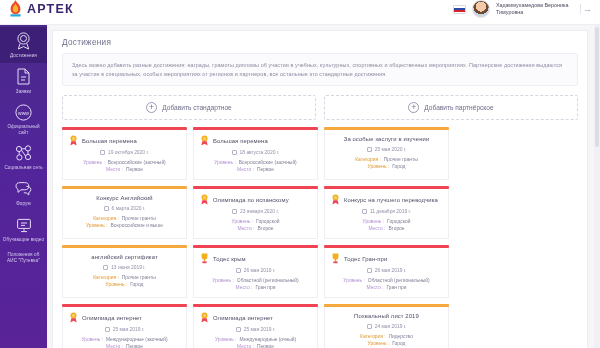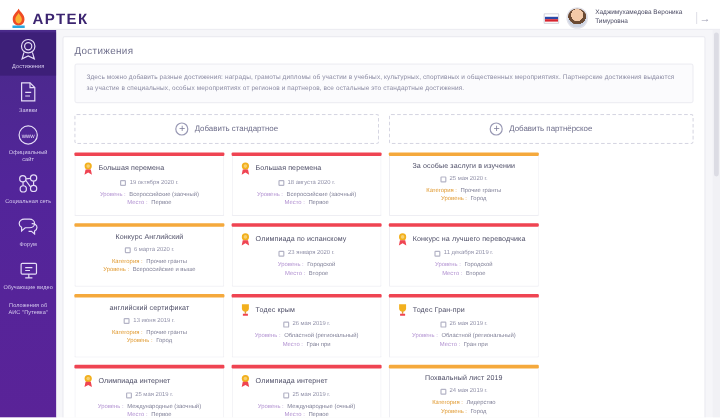--- a/index.html
+++ b/index.html
@@ -8,21 +8,21 @@
     overflow: hidden;
     font-family: "Liberation Sans", sans-serif;
     background: #ffffff;
   }
   body { position: relative; }
 
   
   .topbar {
     position: absolute; top: 0; left: 0; width: 600px; height: 25px;
     background: #ffffff; border-bottom: 1px solid #ededf2;
-    display: flex; align-items: flex-end;
+    display: flex; align-items: flex-start;
   }
   .brand { display: flex; align-items: center; gap: 4px; padding-left: 8px; width: 140px; }
   .flame { width: 15px; height: 17px; position: relative; }
   .flame svg { display: block; }
   .brand-name {
     font-size: 12.5px; font-weight: bold; letter-spacing: 1.2px;
     color: #3b2470;
   }
   .topright {
     margin-left: auto; display: flex; align-items: center; gap: 6px;

